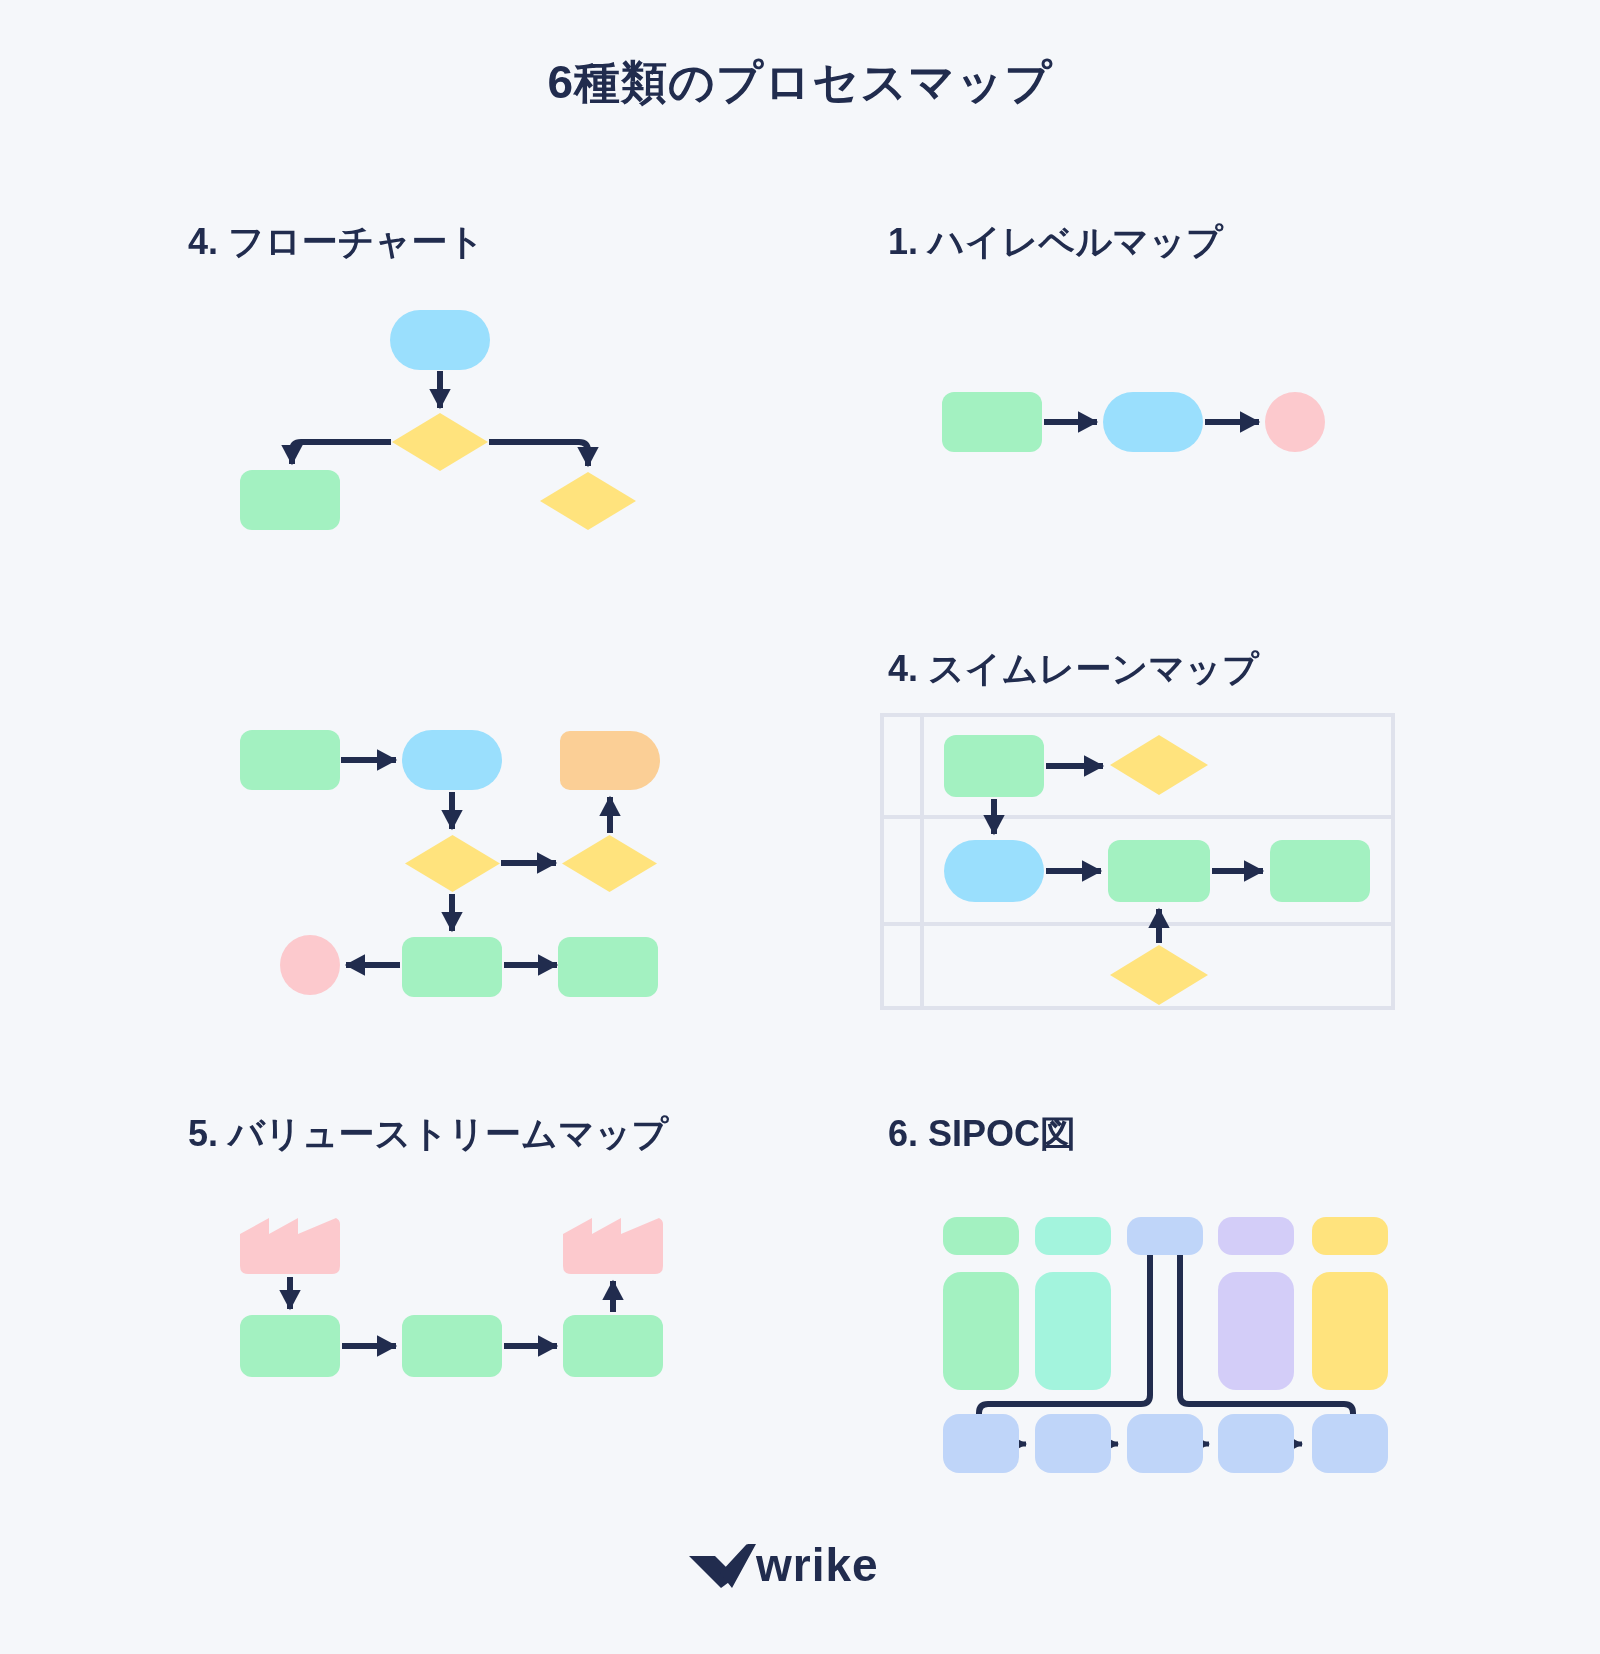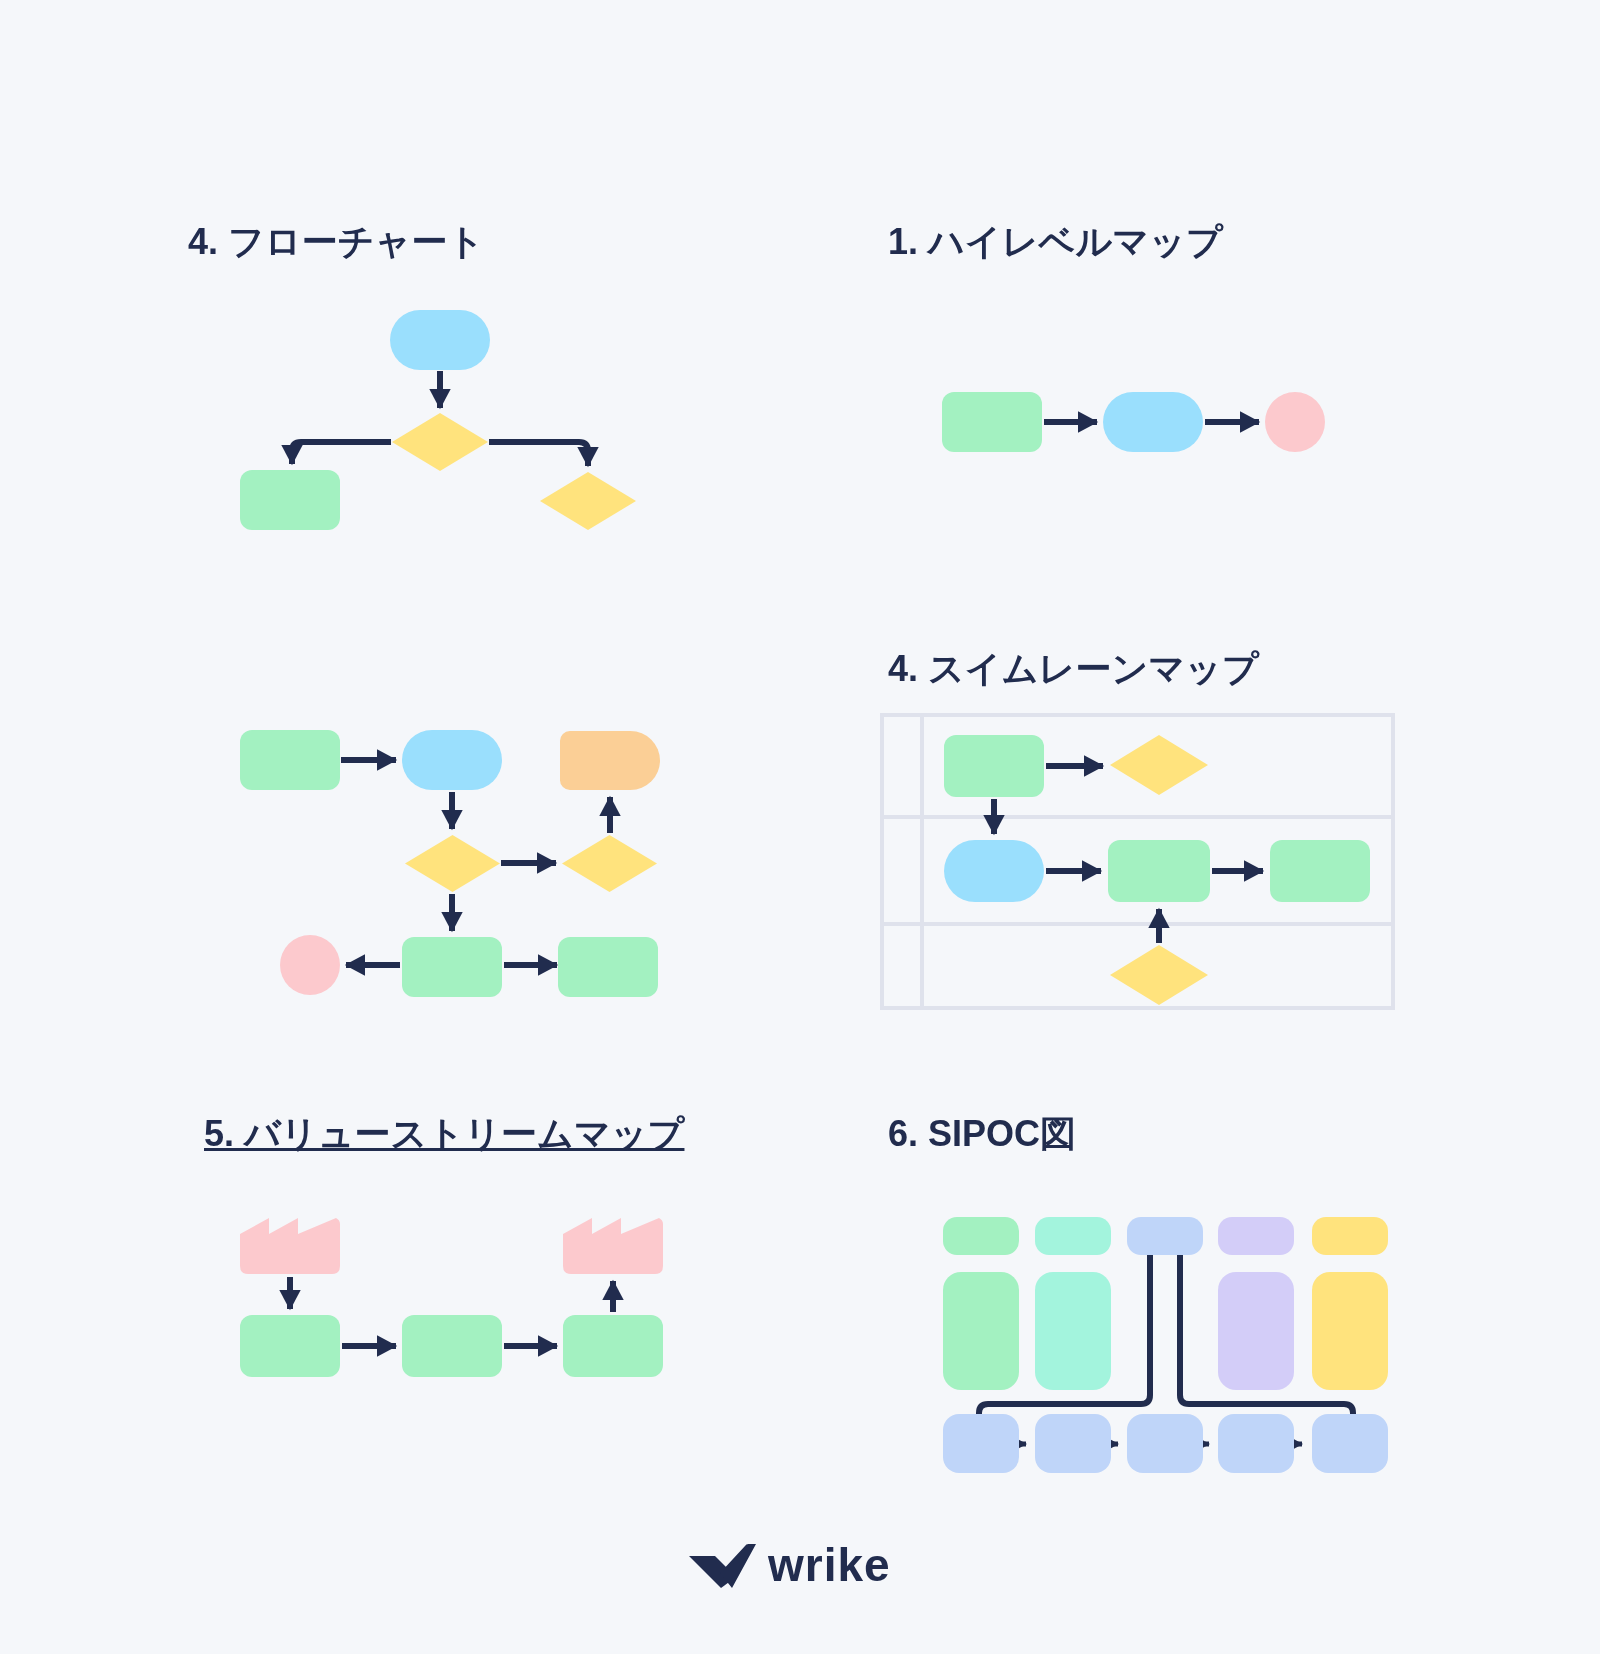--- a/index.html
+++ b/index.html
@@ -26,21 +26,21 @@
   .c-yellow{background:var(--yellow);} .c-pink{background:var(--pink);}
   .c-orange{background:var(--orange);} .c-aqua{background:var(--aqua);}
   .c-peri{background:var(--periwinkle);} .c-lav{background:var(--lavender);}
   .arrow-layer{position:absolute;left:0;top:0;width:1600px;height:1654px;}
   .arrow-layer path{fill:none;stroke:var(--navy);stroke-width:6;stroke-linecap:butt;}
   .arrow-layer path.thin{stroke-width:5;}
   .table{position:absolute;left:880px;top:713px;width:515px;height:297px;
     border:4px solid var(--tableline);box-sizing:border-box;}
   .table .vline{position:absolute;left:36px;top:0;width:4px;height:100%;background:var(--tableline);}
   .table .hline{position:absolute;left:0;width:100%;height:4px;background:var(--tableline);}
-  .logo{position:absolute;left:688px;top:1538px;display:flex;align-items:center;gap:12px;}
+  .logo{position:absolute;left:688px;top:1538px;display:flex;align-items:center;}
   .logo-text{font-size:46px;font-weight:800;color:var(--navy);letter-spacing:1px;}
 </style>
 </head>
 <body>
 
 <div class="canvas">
 
   <div class="table">
     <div class="vline"></div>
     <div class="hline" style="top:98px;"></div>
@@ -81,24 +81,25 @@
     <path d="M613,1312 L613,1281" marker-end="url(#ah)"></path>
 
     <path d="M1150,1255 L1150,1395 Q1150,1404 1141,1404 L988,1404 Q979,1404 979,1413 L979,1420"></path>
     <path d="M1180,1255 L1180,1395 Q1180,1404 1189,1404 L1344,1404 Q1353,1404 1353,1413 L1353,1420"></path>
     <path class="thin" d="M1021,1444 L1026,1444" marker-end="url(#ah)"></path>
     <path class="thin" d="M1113,1444 L1118,1444" marker-end="url(#ah)"></path>
     <path class="thin" d="M1205,1444 L1209,1444" marker-end="url(#ah)"></path>
     <path class="thin" d="M1296,1444 L1302,1444" marker-end="url(#ah)"></path>
   </svg>
 
+  <div class="page-title">6種類のプロセスマップ</div>
   <div class="heading" style="left:188px;top:218px;">4. フローチャート</div>
   <div class="heading" style="left:888px;top:218px;">1. ハイレベルマップ</div>
   <div class="heading" style="left:888px;top:645px;">4. スイムレーンマップ</div>
-  <div class="heading" style="left:204px;top:1110px;text-decoration:underline;">5. バリューストリームマップ</div>
+  <div class="heading" style="left:188px;top:1110px;">5. バリューストリームマップ</div>
   <div class="heading" style="left:888px;top:1110px;">6. SIPOC図</div>
 
   <div class="shape pill c-blue" style="left:390px;top:310px;width:100px;height:60px;"></div>
   <div class="shape diamond c-yellow" style="left:392px;top:413px;width:96px;height:58px;"></div>
   <div class="shape rect c-green" style="left:240px;top:470px;width:100px;height:60px;"></div>
   <div class="shape diamond c-yellow" style="left:540px;top:472px;width:96px;height:58px;"></div>
 
   <div class="shape rect c-green" style="left:942px;top:392px;width:100px;height:60px;"></div>
   <div class="shape pill c-blue" style="left:1103px;top:392px;width:100px;height:60px;"></div>
   <div class="shape circle c-pink" style="left:1265px;top:392px;width:60px;height:60px;"></div>

